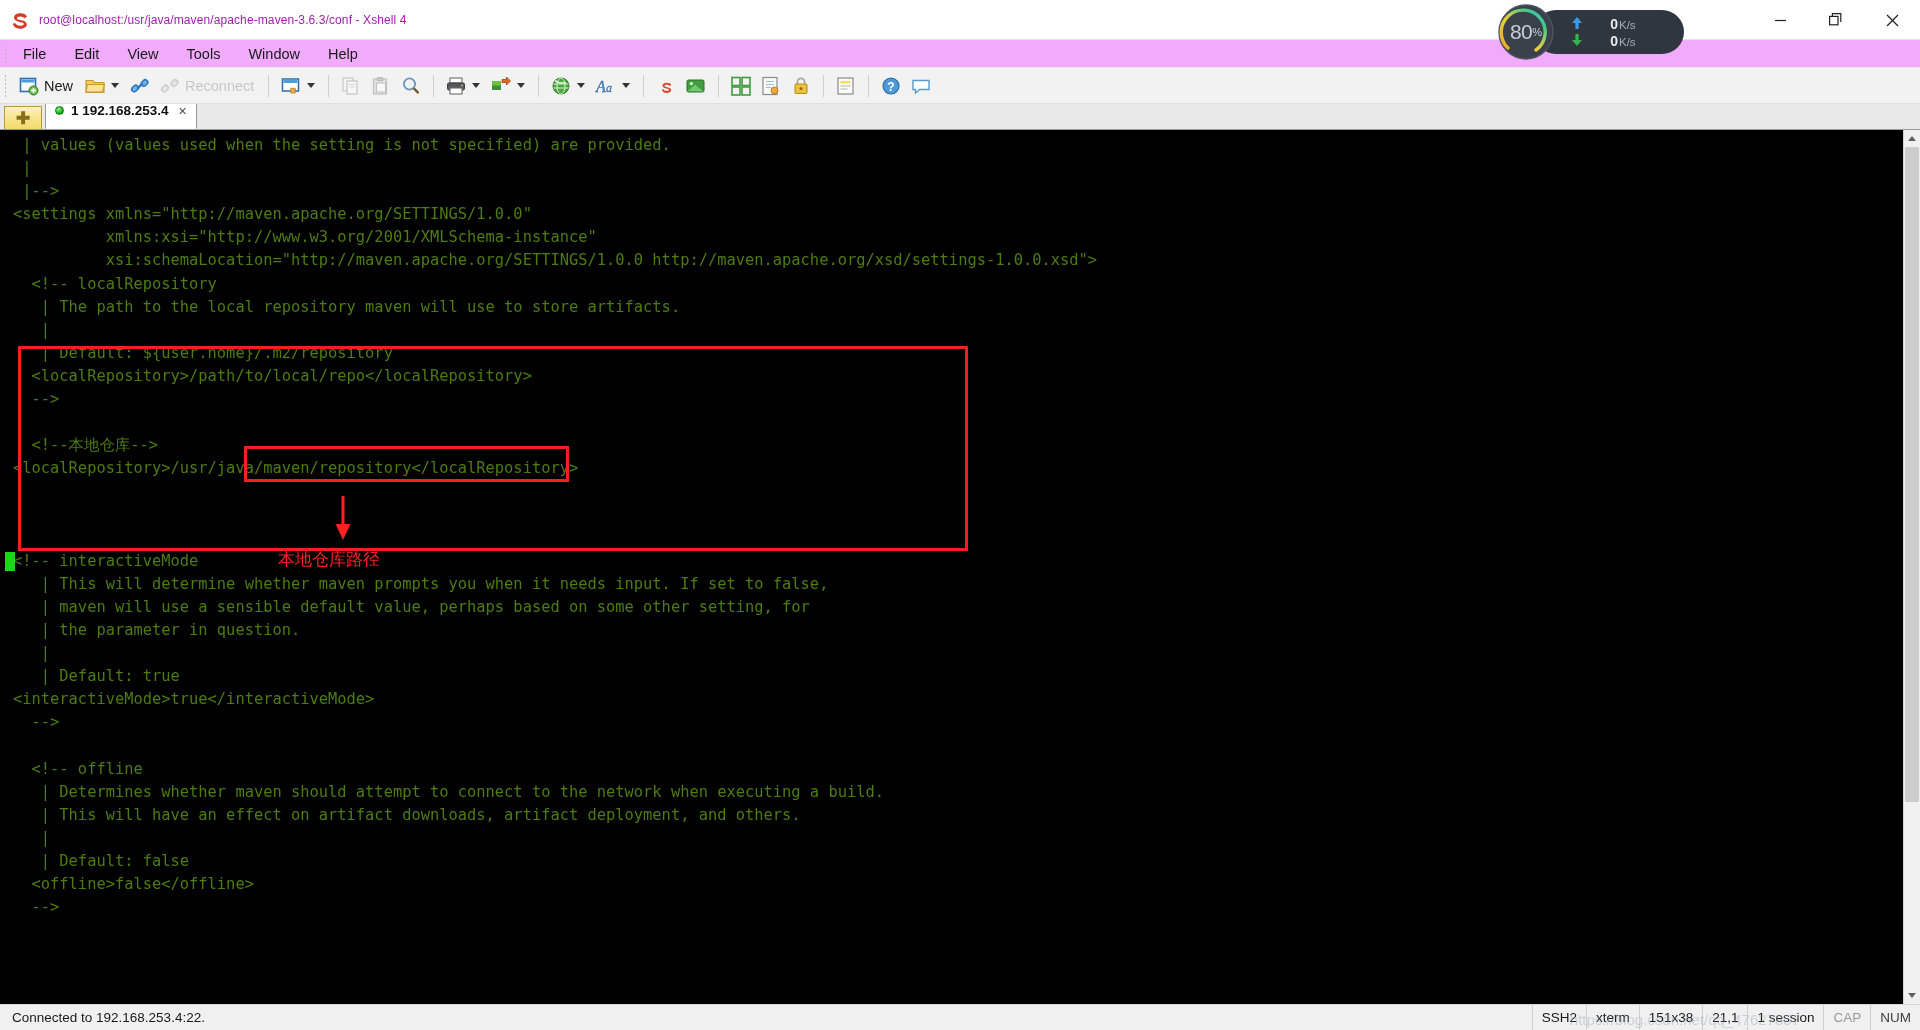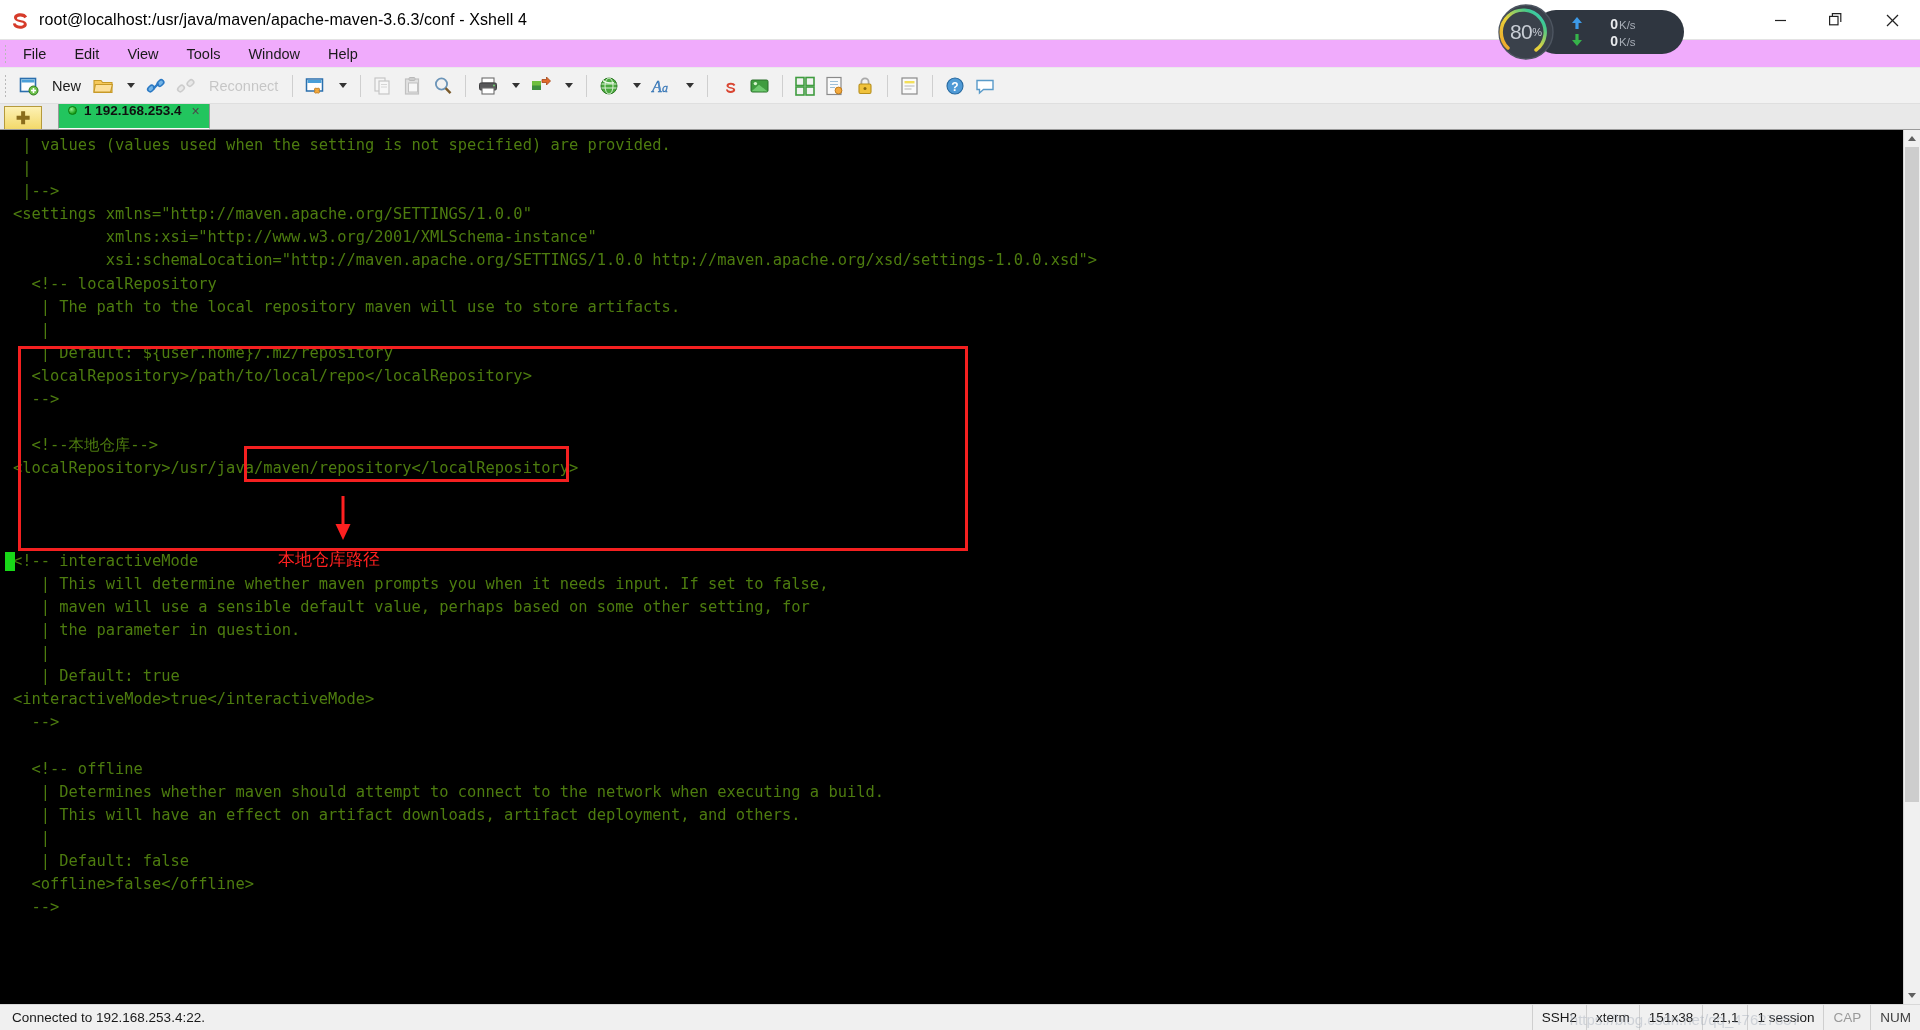--- a/index.html
+++ b/index.html
@@ -30,22 +30,22 @@
     border-bottom: 1px solid #e3e3e3;
   }
   .app-icon {
     width: 22px; height: 22px;
     margin-left: 9px; margin-right: 8px;
     flex: 0 0 22px;
     position: relative;
   }
   .app-icon svg { display: block; }
   .title-text {
-    font-size: 16px;
-    color: #000000;
+    font-size: 12px;
+    color: #a21caf;
     white-space: nowrap;
     letter-spacing: 0.1px;
   }
   .win-controls {
     position: absolute;
     right: 0; top: 0;
     height: 40px;
     display: flex;
   }
   .win-btn {
@@ -99,21 +99,21 @@
     width: 4px; height: 24px;
     background-image: radial-gradient(#b9b9b9 1px, transparent 1px);
     background-size: 3px 4px;
   }
   .tb-btn {
     display: flex;
     align-items: center;
     height: 28px;
     padding: 0 4px;
     border-radius: 2px;
-    gap: 12px;
+    gap: 4px;
   }
   .tb-btn.disabled { opacity: 0.42; }
   .tb-label {
     font-size: 14.5px;
     color: #1a1a1a;
     padding-right: 3px;
   }
   .tb-btn.disabled .tb-label { color: #8c8c8c; }
   .caret {
     width: 0; height: 0;
@@ -146,24 +146,24 @@
     display: flex; align-items: center; justify-content: center;
     margin-left: 4px;
   }
   .plus-glyph {
     color: #8a6d1c; font-size: 17px; line-height: 1;
     font-weight: bold;
   }
   .tab {
     height: 37px;
     min-width: 150px;
-    background: #22c55e;
+    background: #ffffff;
     border: 1px solid #9a9a9a;
     border-bottom: 1px solid #fbfbfb;
-    margin-left: 16px;
+    margin-left: 3px;
     display: flex;
     align-items: center;
     padding: 0 6px 0 9px;
     gap: 7px;
   }
   .tab-dot {
     width: 9px; height: 9px; border-radius: 50%;
     background: radial-gradient(circle at 35% 32%, #8ff08f, #19a019 70%);
     border: 1px solid #0c7a0c;
     flex: 0 0 9px;

